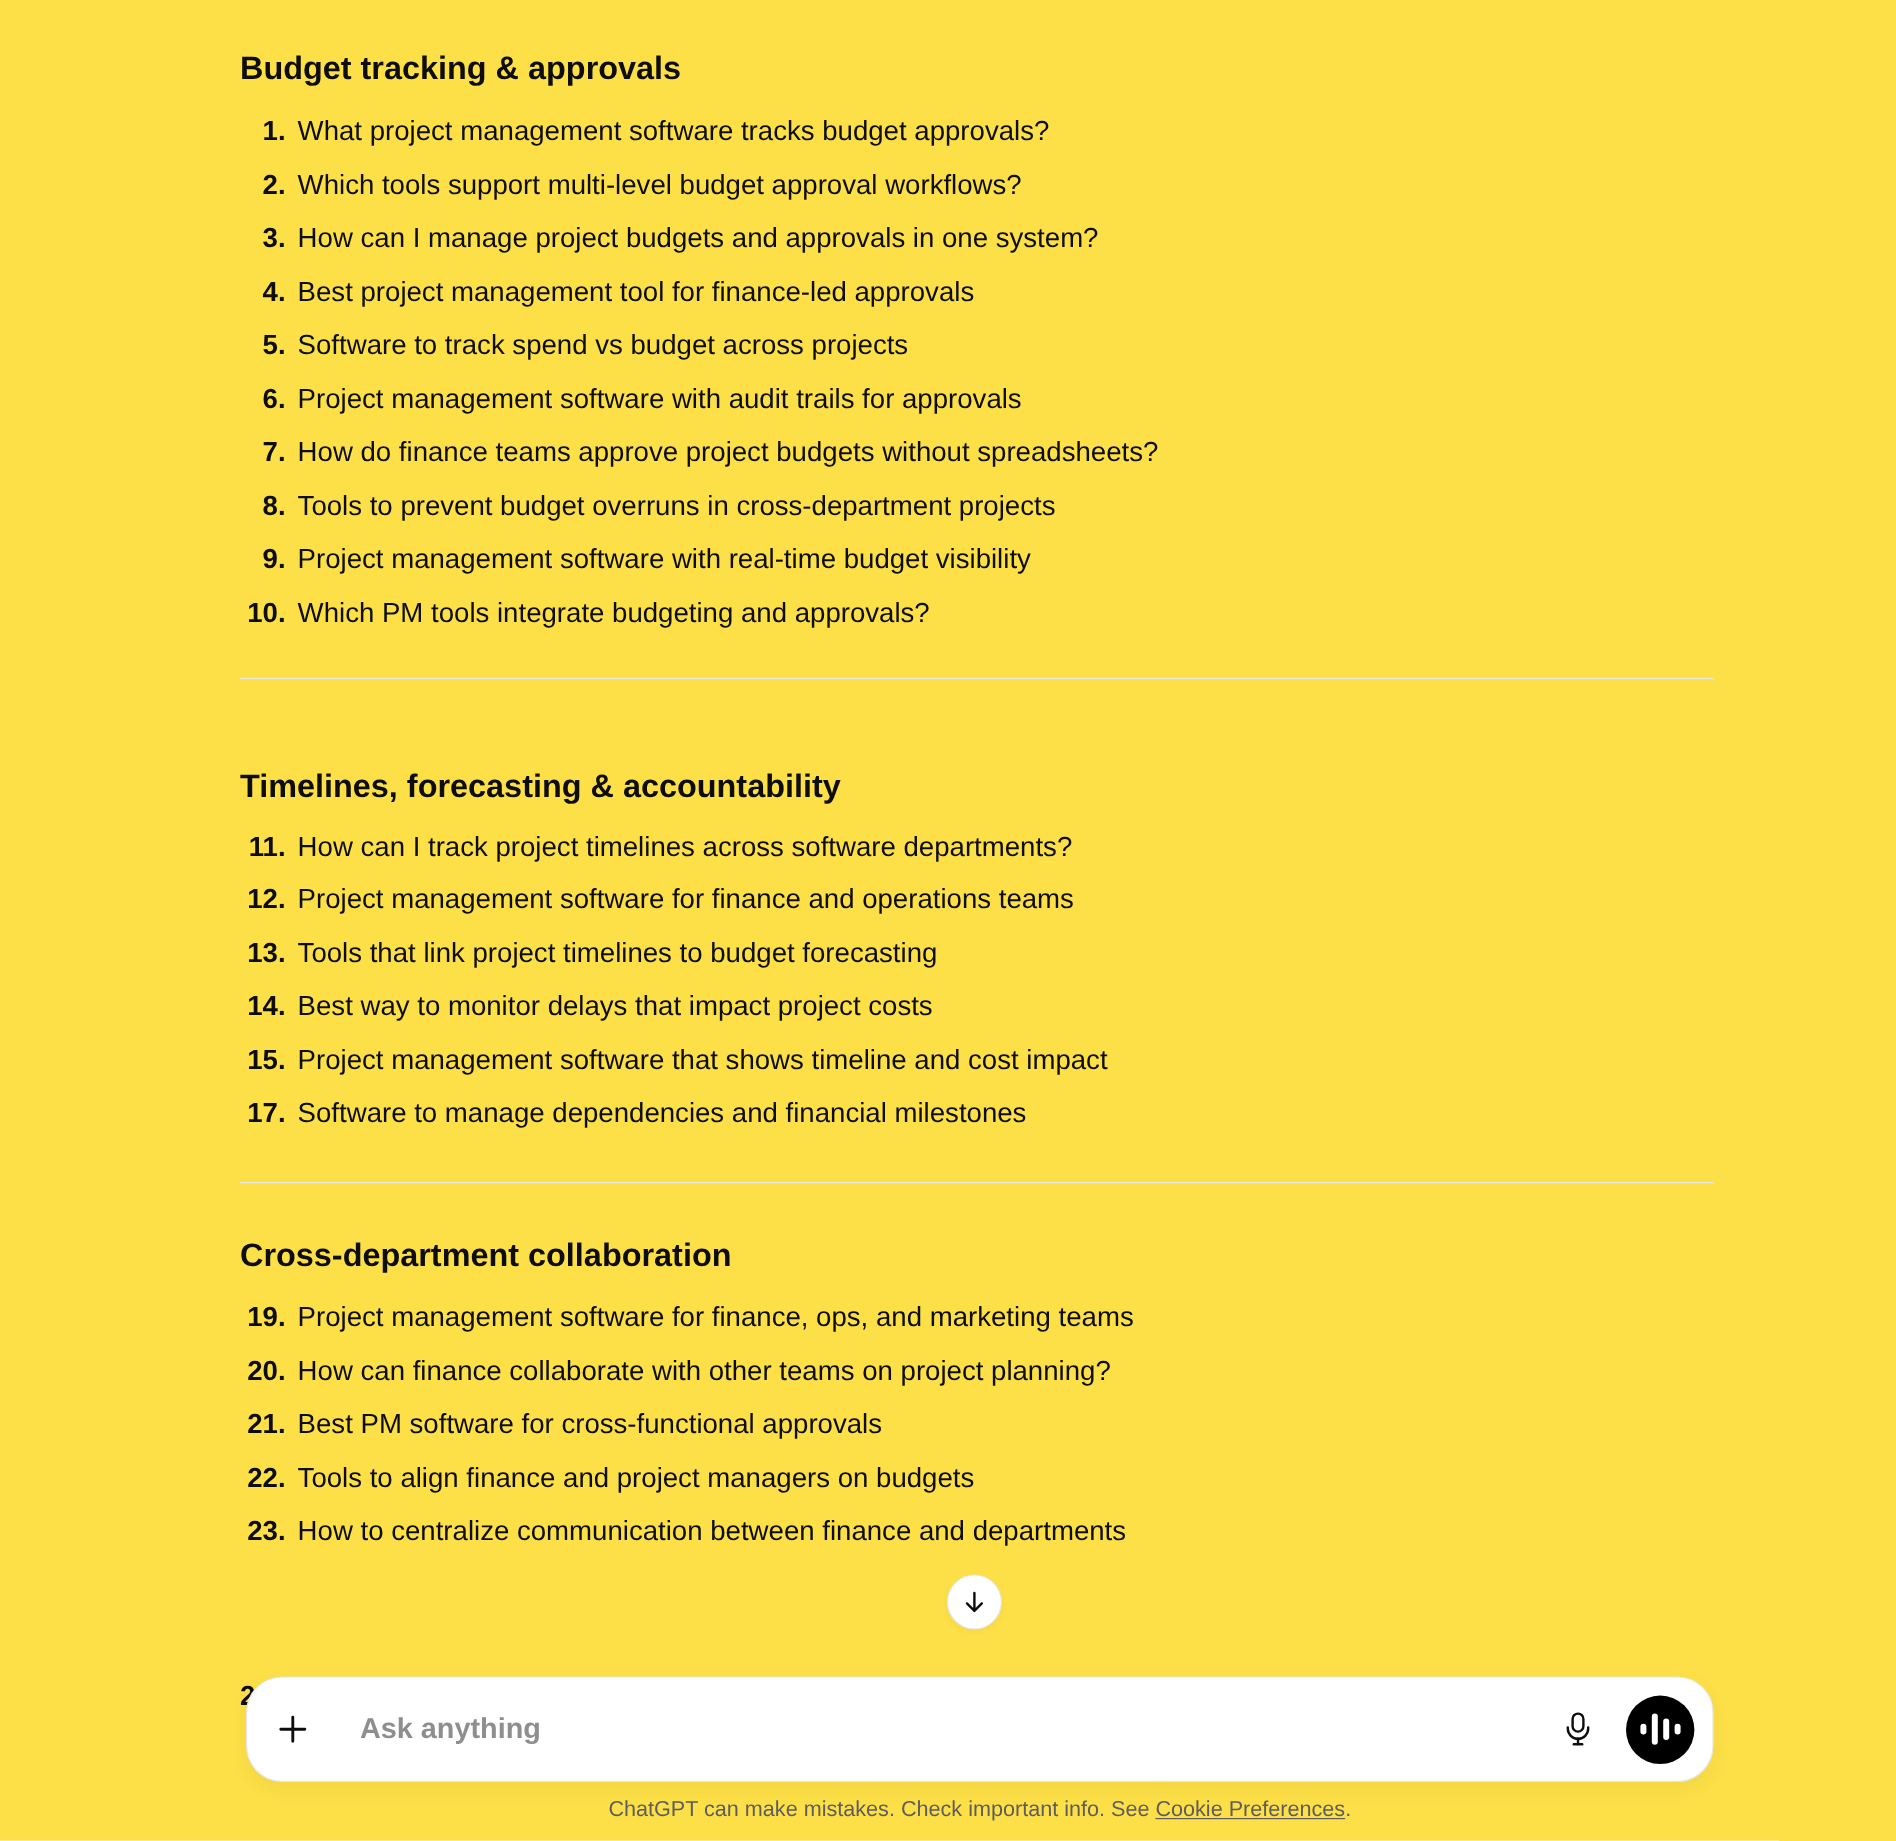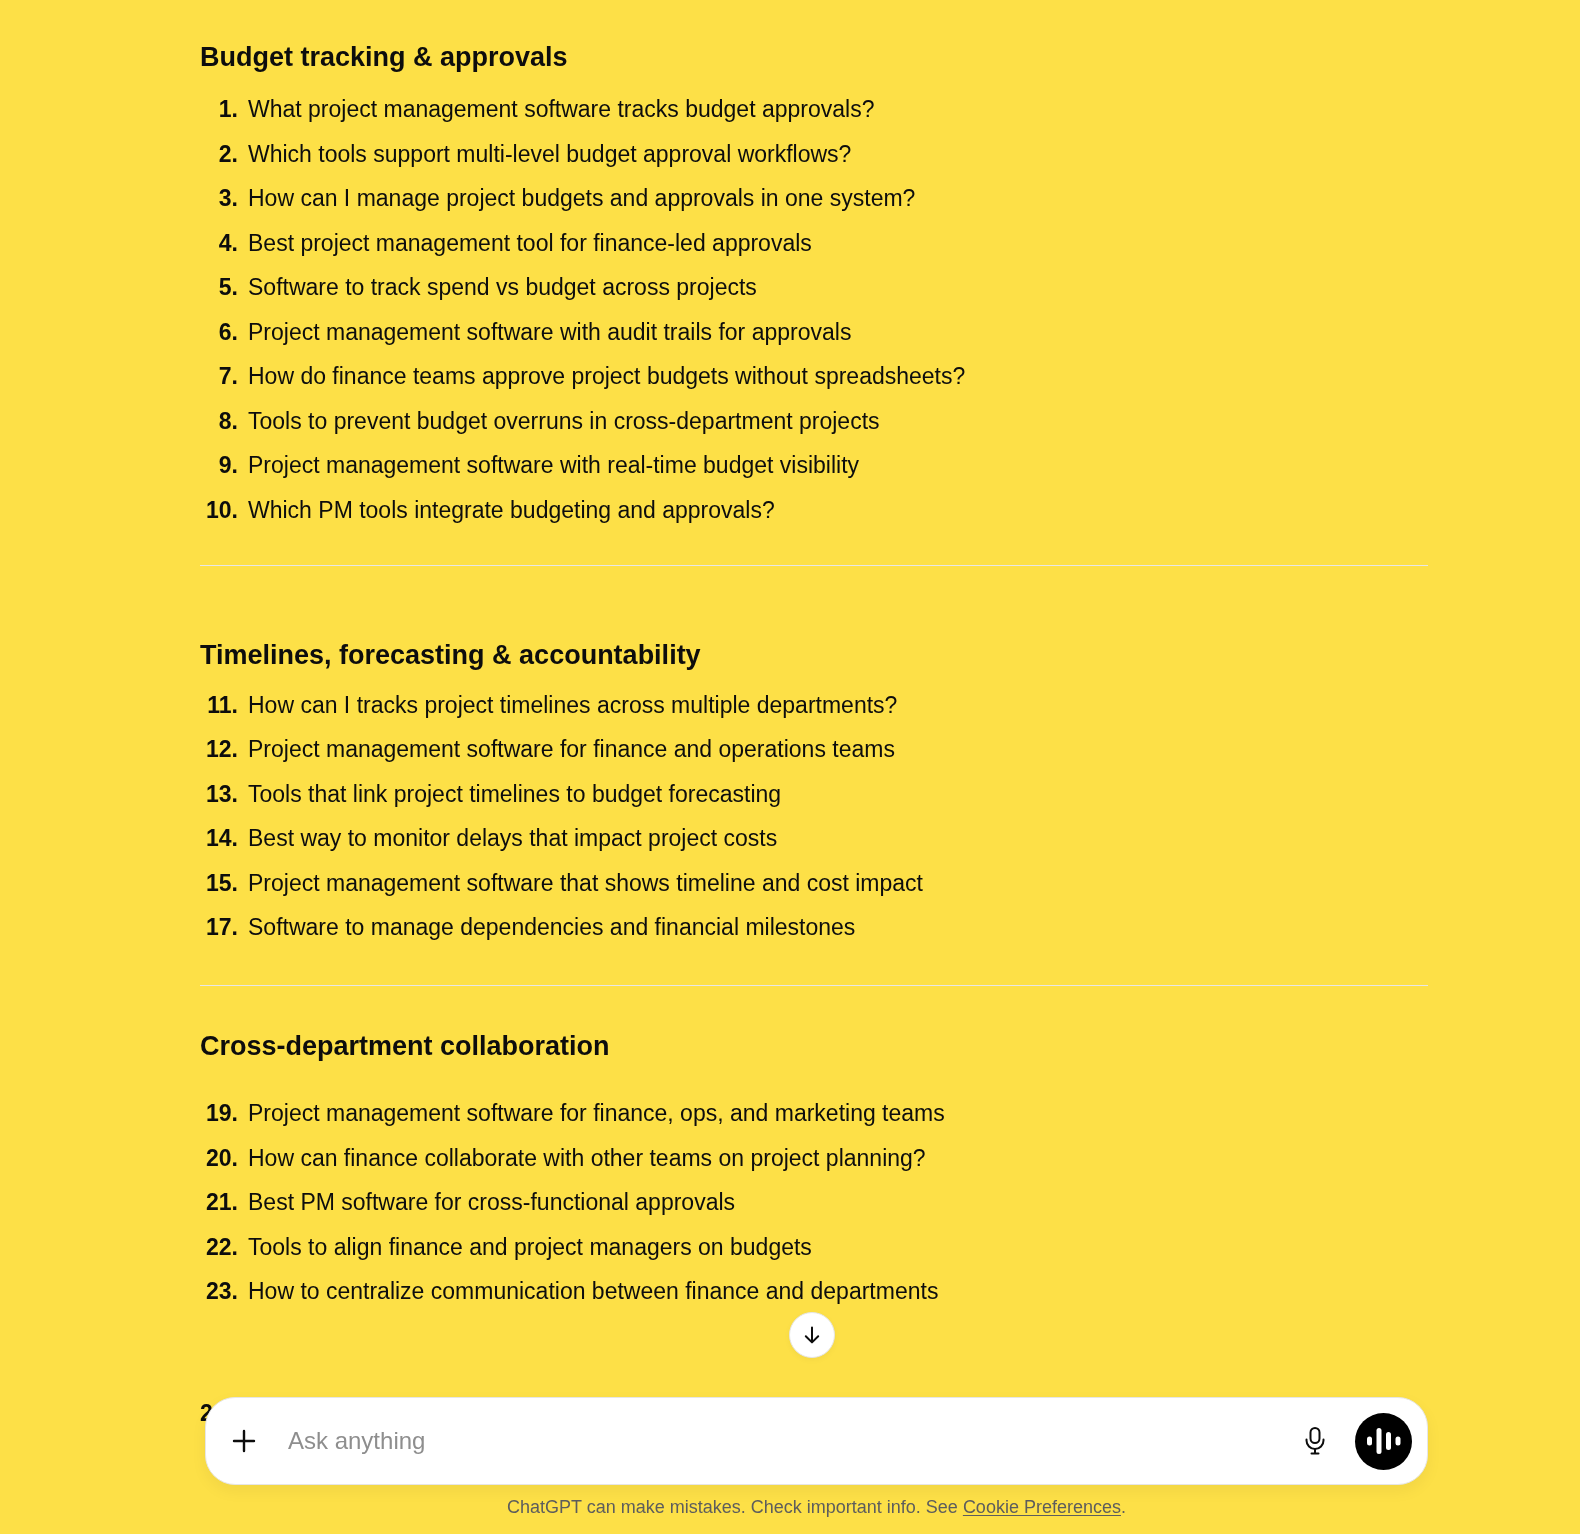--- a/index.html
+++ b/index.html
@@ -22,21 +22,21 @@
     font-weight:700;
     margin:0;
     color:#0d0d0d;
   }
   .s1 .sec-heading{margin-top:40px;}
   .s2 .sec-heading{margin-top:72px;}
   .s3 .sec-heading{margin-top:43px;}
   ol.qlist{list-style:none;margin:0;padding:0;}
   .s1 ol.qlist{margin-top:20px;}
   .s2 ol.qlist{margin-top:18px;}
-  .s3 ol.qlist{margin-top:35px;}
+  .s3 ol.qlist{margin-top:19px;}
   ol.qlist li{
     display:flex;
     align-items:baseline;
     gap:10px;
     font-size:23px;
     line-height:30px;
     margin-bottom:14.5px;
     white-space:nowrap;
   }
   .num{
@@ -87,27 +87,28 @@
     z-index:10;
   }
   .icon-btn{
     width:44px;height:44px;
     display:flex;align-items:center;justify-content:center;
     background:transparent;border:none;padding:0;
     cursor:pointer;border-radius:50%;
   }
   .composer input{
     flex:1;
-    margin-left:20px;
+    margin-left:32px;
     border:none;outline:none;
     font-family:"Liberation Sans", sans-serif;
     font-size:24px;
     color:#0d0d0d;
     background:transparent;
     min-width:0;
+    font-weight:bold;
   }
   .composer input::placeholder{color:#8e8e8e;opacity:1;}
   .mic-btn{margin-right:18px;}
   .voice-btn{
     width:57px;height:57px;
     border-radius:50%;
     background:#000000;
     border:none;padding:0;
     display:flex;align-items:center;justify-content:center;
     cursor:pointer;
@@ -182,21 +183,21 @@
         </ol>
     </section>
 
     <hr class="divider d1">
 
     <section class="s2">
       <h3 class="sec-heading">Timelines, forecasting &amp; accountability</h3>
       <ol class="qlist">
           <li>
             <span class="num">11.</span>
-            <span class="txt">How can I tracks project timelines across multiple departments?</span>
+            <span class="txt">How can I track project timelines across software departments?</span>
           </li>
           <li>
             <span class="num">12.</span>
             <span class="txt">Project management software for finance and operations teams</span>
           </li>
           <li>
             <span class="num">13.</span>
             <span class="txt">Tools that link project timelines to budget forecasting</span>
           </li>
           <li>

